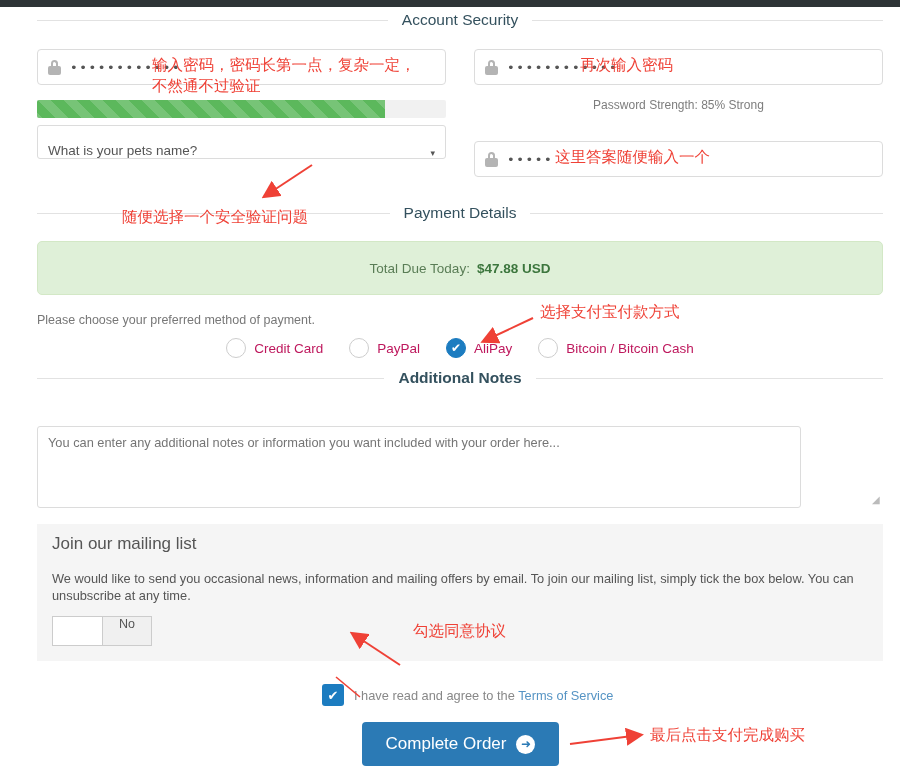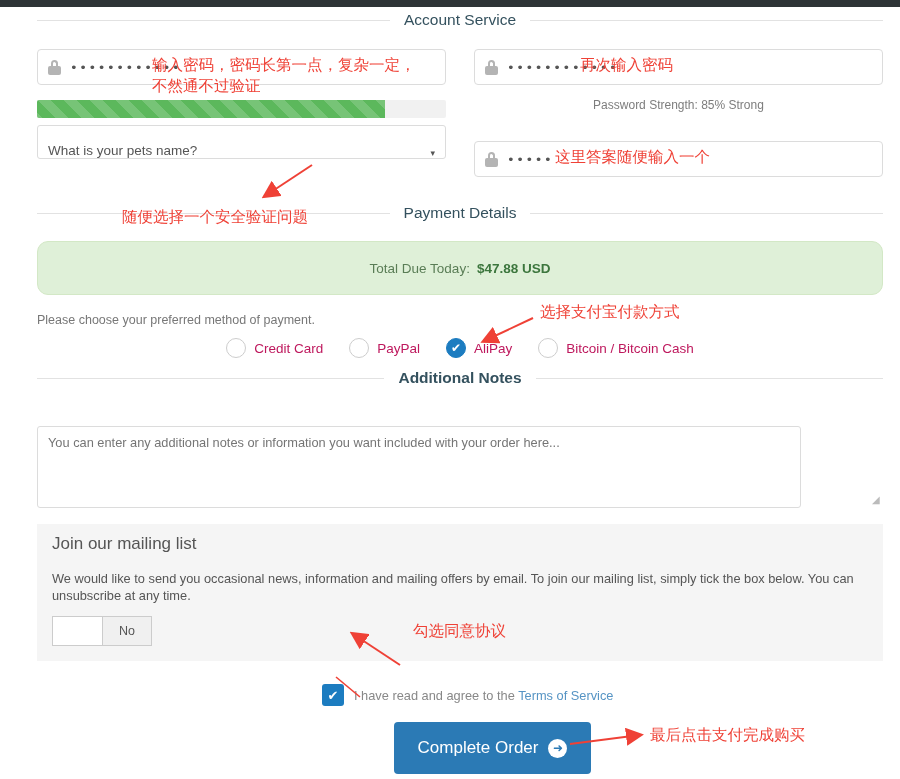--- a/index.html
+++ b/index.html
@@ -52,21 +52,21 @@
     position:absolute; left:37px; top:125px; width:409px; height:34px;
     border:1px solid #dcdcdc; border-radius:3px; background:#fff;
     display:flex; align-items:flex-end; padding:0 10px;
     color:#555; font-size:13.5px;
   }
   .select .caret { margin-left:auto; color:#555; font-size:9px; }
 
   
   .total-box {
     position:absolute; left:37px; top:241px; width:846px; height:54px;
-    background:#dff0d8; border:1px solid #d3e8c6; border-radius:11px;
+    background:#dff0d8; border:1px solid #d3e8c6; border-radius:5px;
     display:flex; align-items:center; justify-content:center;
     color:#5a7d56; font-size:13.5px;
   }
   .total-box .amt { color:#3c763d; font-weight:bold; margin-left:7px; }
 
   .choose-label { position:absolute; left:37px; top:313px; color:#777; font-size:12.5px; }
 
   
   .radios { position:absolute; left:37px; top:338px; width:846px; display:flex; justify-content:center; align-items:center; gap:26px; }
   .radio { display:flex; align-items:center; gap:8px; }
@@ -87,43 +87,42 @@
   }
   .notes-grip { position:absolute; left:872px; top:494px; width:10px; height:10px; color:#bbb; font-size:10px; }
 
   
   .ml-panel { position:absolute; left:37px; top:524px; width:846px; height:137px; background:#f5f5f5; }
   .ml-title { position:absolute; left:15px; top:10px; color:#555; font-size:17px; font-weight:400; }
   .ml-body { position:absolute; left:15px; top:46px; width:816px; color:#555; font-size:12.8px; line-height:1.35; }
   .toggle {
     position:absolute; left:15px; top:92px; width:100px; height:30px;
     border:1px solid #ccc; border-radius:0; background:#f0f0f0;
-    display:flex; align-items:center; overflow:hidden;
+    display:flex; overflow:hidden;
   }
   .toggle .knob { width:50px; height:100%; background:#fff; border-right:1px solid #ccc; }
   .toggle .state { flex:1; text-align:center; color:#555; font-size:12.5px; }
 
   
   .tos { position:absolute; left:322px; top:684px; display:flex; align-items:center; gap:10px; }
   .tos .box {
     width:22px; height:22px; background:#1c7cc0; border-radius:3px;
     display:flex; align-items:center; justify-content:center;
     color:#fff; font-size:13px; line-height:1; flex:0 0 auto;
   }
   .tos .txt { color:#888; font-size:12.8px; }
   .tos .tos-link { color:#5694c4;margin-top:28px; }
 
   
   .submit {
-    position:absolute; left:362px; top:722px; width:197px; height:52px;
+    position:absolute; left:362px; top:722px; width:197px; height:44px;
     background:#2b7ab5; border:none; border-radius:4px; color:#fff;
     font-size:17px; font-family:"Liberation Sans", sans-serif;
     display:flex; align-items:center; justify-content:center; gap:10px;
     cursor:pointer;
-    margin-left:32px;
   }
   .submit .arrow {
     width:19px; height:19px; border-radius:50%; background:#fff; color:#2b7ab5;
     display:flex; align-items:center; justify-content:center; font-size:12px; line-height:1;
   }
 
   
   .anno {
     position:absolute; color:#ef4136; font-size:15.5px; line-height:1.35;
     font-family:"Liberation Sans", sans-serif; white-space:pre;
@@ -132,21 +131,21 @@
 </style>
 </head>
 <body>
 
 <div class="page">
 
   <div class="topbar"></div>
 
   <div class="sec-head" style="top:11px;">
     <div class="rule"></div>
-    <div class="txt">Account Service</div>
+    <div class="txt">Account Security</div>
     <div class="rule"></div>
   </div>
 
   <div class="field" style="left:37px; top:49px; width:409px;">
     <span class="lock">
         <span class="body"></span>
         <span class="shackle"></span>
       </span>
     <span class="dots">••••••••••••</span>
   </div>

